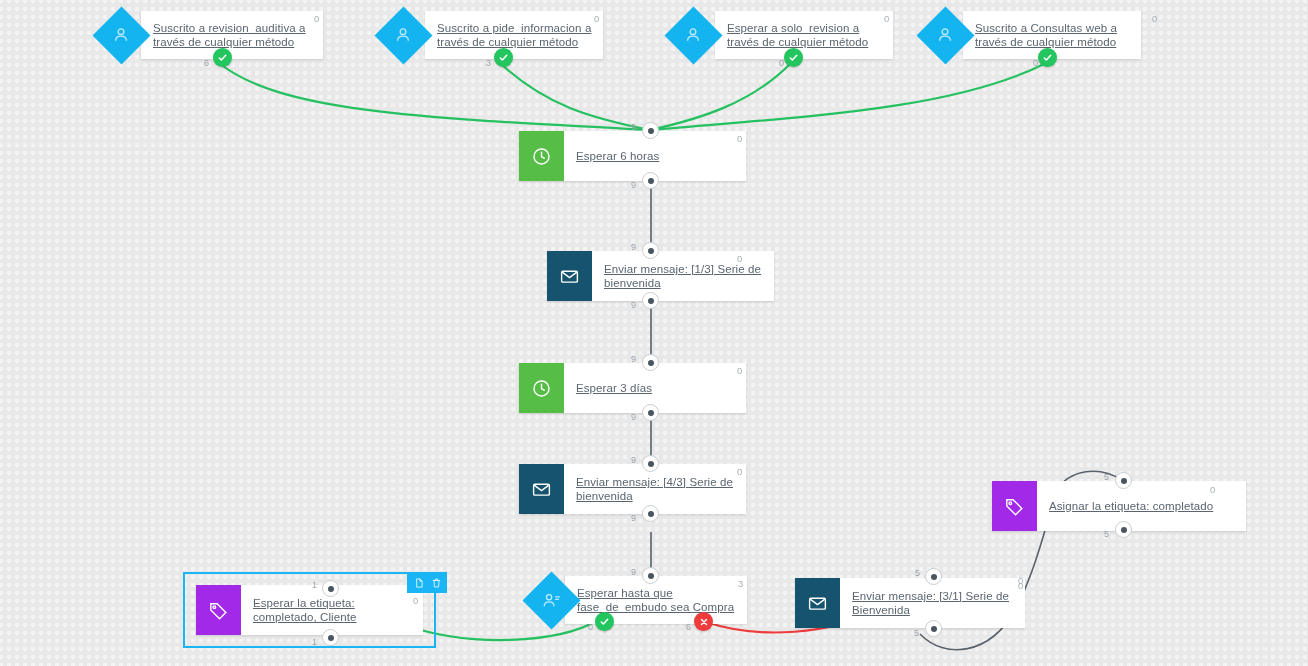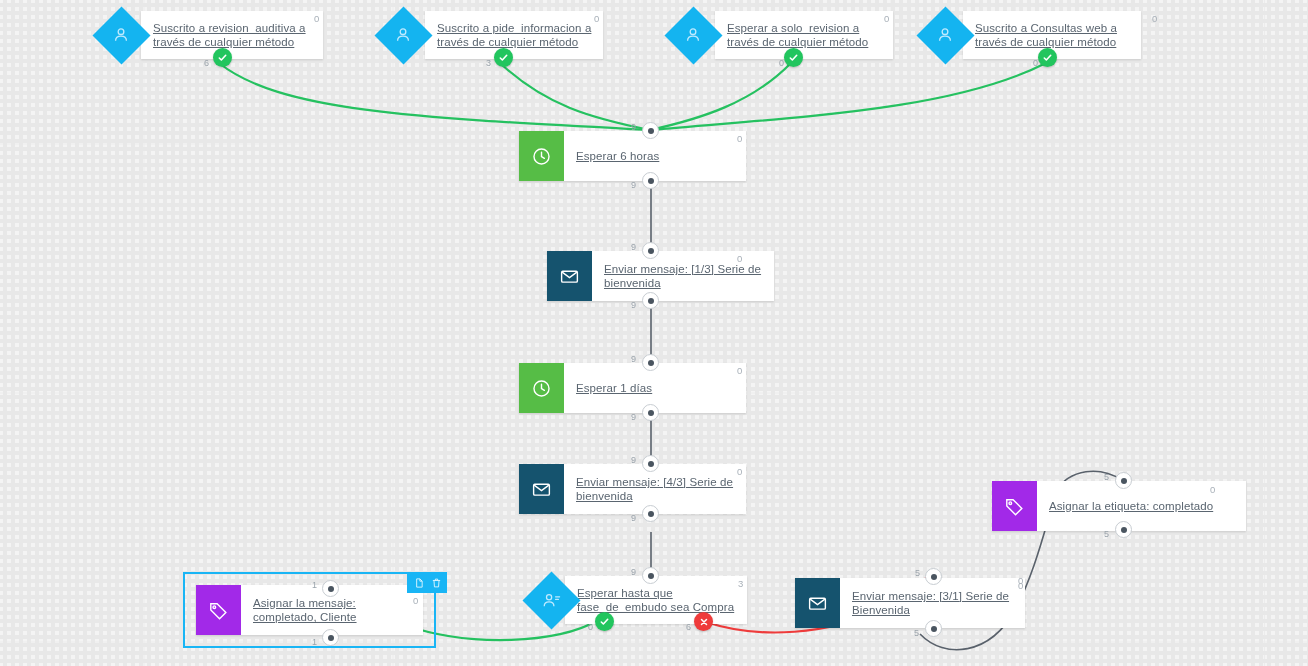--- a/index.html
+++ b/index.html
@@ -294,21 +294,21 @@
   <div class="port" style="left:642px; top:292px;"></div>
   <div class="portnum" style="left:631px; top:300px;">9</div>
 
   <div class="node" style="left:519px; top:363px; width:227px;">
     <div class="node-icon" style="background:#56bd46;">
       <svg width="21" height="21" viewBox="0 0 24 24" fill="none" stroke="#ffffff" stroke-width="1.6">
         <circle cx="12" cy="12" r="8.6"></circle>
           <path d="M12 7.2V12l3.3 2.1" stroke-linecap="round"></path>
       </svg>
     </div>
-    <div class="node-label">Esperar 1 días</div>
+    <div class="node-label">Esperar 3 días</div>
   </div>
   <div class="corner-num" style="left:737px; top:365px;">0</div>
   <div class="port" style="left:642px; top:354px;"></div>
   <div class="portnum" style="left:631px; top:354px;">9</div>
   <div class="port" style="left:642px; top:404px;"></div>
   <div class="portnum" style="left:631px; top:412px;">9</div>
 
   <div class="node" style="left:519px; top:464px; width:227px;">
     <div class="node-icon" style="background:#15536e;">
       <svg width="21" height="21" viewBox="0 0 24 24" fill="none" stroke="#ffffff" stroke-width="1.6">
@@ -353,21 +353,21 @@
       </svg>
   </div>
 
   <div class="node sel" style="left:196px; top:585px; width:227px;">
     <div class="node-icon" style="background:#a229e8;">
       <svg width="21" height="21" viewBox="0 0 24 24" fill="none" stroke="#ffffff" stroke-width="1.6">
         <path d="M3.2 11.4V4.2h7.2l10 10-7.2 7.2-10-10z"></path>
           <circle cx="7.2" cy="8.2" r="1.5"></circle>
       </svg>
     </div>
-    <div class="node-label">Asignar la mensaje: completado, Cliente</div>
+    <div class="node-label">Esperar la etiqueta: completado, Cliente</div>
   </div>
   <div class="corner-num" style="left:413px; top:595px;">0</div>
   <div class="port" style="left:322px; top:580px;"></div>
   <div class="portnum" style="left:312px; top:580px;">1</div>
   <div class="port" style="left:322px; top:629px;"></div>
   <div class="portnum" style="left:312px; top:637px;">1</div>
   <div class="sel-toolbar" style="left:407px; top:572px;">
     <div class="tb-btn">
       <svg width="11" height="12" viewBox="0 0 24 24" fill="none" stroke="#eaf9ff" stroke-width="1.9">
         <path d="M8 3h7l5 5v13H8z"></path>

